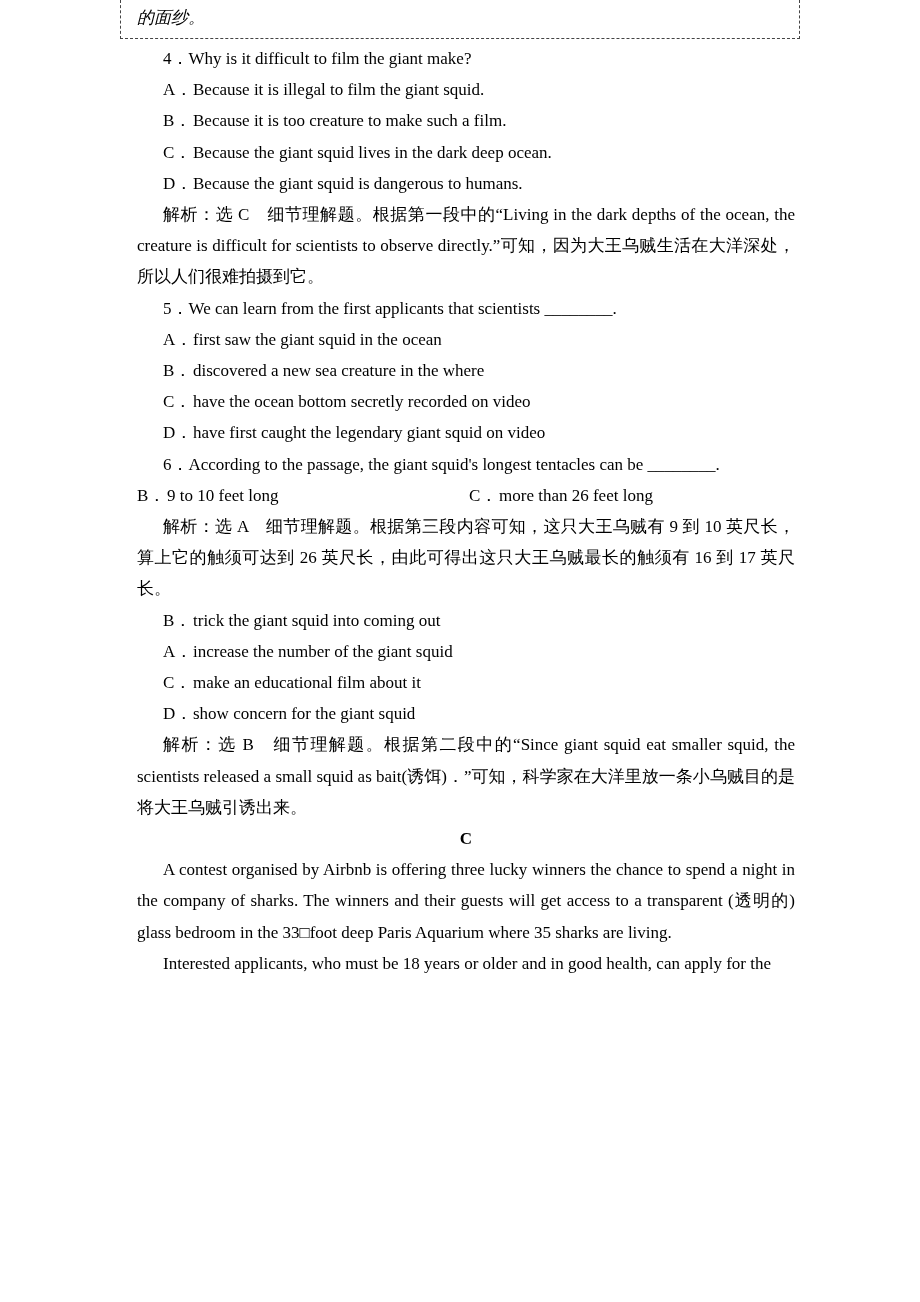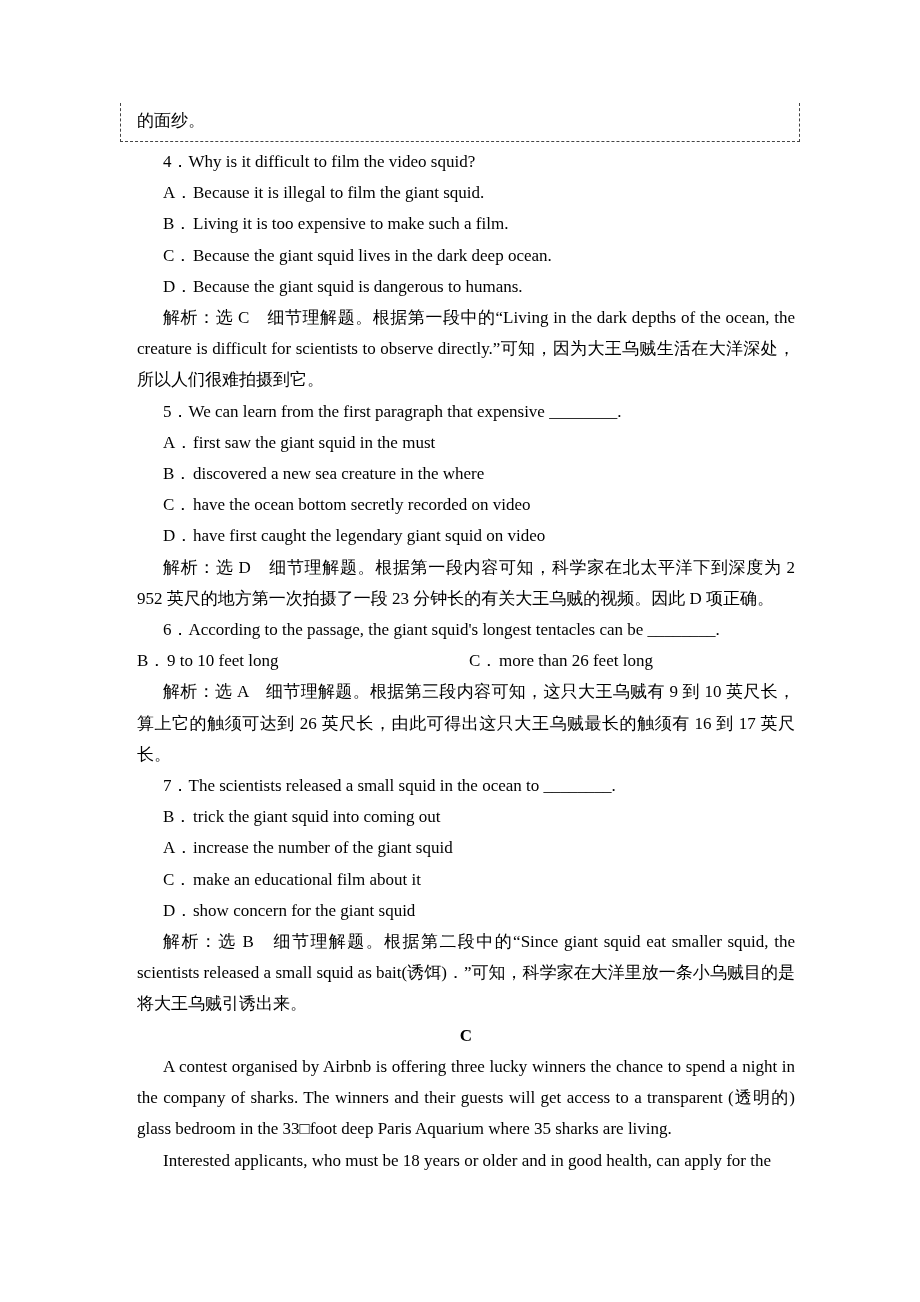--- a/index.html
+++ b/index.html
@@ -11,26 +11,26 @@
     overflow:hidden;
   }
   .page{
     box-sizing:border-box;
     width:920px;height:1302px;
     padding:0 125px 0 137px;
   }
   p{margin:0;line-height:31.2px;text-align:justify;}
   .cont-box{
     box-sizing:border-box;
-    margin-top:103px;
     margin-left:-17px;margin-right:-5px;
     border-left:1px dashed #444;
     border-right:1px dashed #444;
     border-bottom:1px dashed #444;
     padding:5px 16px 7px 16px;
+    font-style:italic;
   }
   .cont-box p{line-height:26px;text-align:left;}
   .block-gap{height:4px;}
   .qline{padding-left:26px;text-indent:0;}
   .option{padding-left:26px;text-indent:0;}
   .opt-label{display:inline-block;min-width:30px;}
   .options-2col{display:grid;grid-template-columns:306px auto;}
   .options-2col .cell-a{padding-left:26px;}
   .options-2col .cell-b{padding-left:0;}
   .analysis{text-indent:26px;}
@@ -41,42 +41,40 @@
 </head>
 <body>
 
 <div class="page">
 
   <div class="cont-box">
     <p>的面纱。</p>
   </div>
   <div class="block-gap"></div>
 
-  <p class="qline"><span>4．</span><span>Why is it difficult to film the video squid?</span></p>
+  <p class="qline"><span>4．</span><span>Why is it difficult to film the giant make?</span></p>
   <p class="option"><span class="opt-label">A．</span><span>Because it is illegal to film the giant squid.</span></p>
-  <p class="option"><span class="opt-label">B．</span><span>Living it is too expensive to make such a film.</span></p>
+  <p class="option"><span class="opt-label">B．</span><span>Because it is too creature to make such a film.</span></p>
   <p class="option"><span class="opt-label">C．</span><span>Because the giant squid lives in the dark deep ocean.</span></p>
   <p class="option"><span class="opt-label">D．</span><span>Because the giant squid is dangerous to humans.</span></p>
   <p class="analysis"><span class="ana-label">解析：</span><span>选 C　细节理解题。根据第一段中的“Living in the dark depths of the ocean, the creature is difficult for scientists to observe directly.”可知，因为大王乌贼生活在大洋深处，所以人们很难拍摄到它。</span></p>
 
-  <p class="qline"><span>5．</span><span>We can learn from the first paragraph that expensive ________.</span></p>
-  <p class="option"><span class="opt-label">A．</span><span>first saw the giant squid in the must</span></p>
+  <p class="qline"><span>5．</span><span>We can learn from the first applicants that scientists ________.</span></p>
+  <p class="option"><span class="opt-label">A．</span><span>first saw the giant squid in the ocean</span></p>
   <p class="option"><span class="opt-label">B．</span><span>discovered a new sea creature in the where</span></p>
   <p class="option"><span class="opt-label">C．</span><span>have the ocean bottom secretly recorded on video</span></p>
   <p class="option"><span class="opt-label">D．</span><span>have first caught the legendary giant squid on video</span></p>
-  <p class="analysis"><span class="ana-label">解析：</span><span>选 D　细节理解题。根据第一段内容可知，科学家在北太平洋下到深度为 2 952 英尺的地方第一次拍摄了一段 23 分钟长的有关大王乌贼的视频。因此 D 项正确。</span></p>
 
   <p class="qline"><span>6．</span><span>According to the passage, the giant squid's longest tentacles can be ________.</span></p>
   <div class="options-2col">
     <p class="cell-b"><span class="opt-label">B．</span><span>9 to 10 feet long</span></p>
     <p class="cell-a"><span class="opt-label">C．</span><span>more than 26 feet long</span></p>
   </div>
   <p class="analysis"><span class="ana-label">解析：</span><span>选 A　细节理解题。根据第三段内容可知，这只大王乌贼有 9 到 10 英尺长，算上它的触须可达到 26 英尺长，由此可得出这只大王乌贼最长的触须有 16 到 17 英尺长。</span></p>
 
-  <p class="qline"><span>7．</span><span>The scientists released a small squid in the ocean to ________.</span></p>
   <p class="option"><span class="opt-label">B．</span><span>trick the giant squid into coming out</span></p>
   <p class="option"><span class="opt-label">A．</span><span>increase the number of the giant squid</span></p>
   <p class="option"><span class="opt-label">C．</span><span>make an educational film about it</span></p>
   <p class="option"><span class="opt-label">D．</span><span>show concern for the giant squid</span></p>
   <p class="analysis"><span class="ana-label">解析：</span><span>选 B　细节理解题。根据第二段中的“Since giant squid eat smaller squid, the scientists released a small squid as bait(诱饵)．”可知，科学家在大洋里放一条小乌贼目的是将大王乌贼引诱出来。</span></p>
 
   <p class="section-label">C</p>
   <p class="passage">A contest organised by Airbnb is offering three lucky winners the chance to spend a night in the company of sharks. The winners and their guests will get access to a transparent (透明的) glass bedroom in the 33□foot deep Paris Aquarium where 35 sharks are living.</p>
   <p class="passage">Interested applicants, who must be 18 years or older and in good health, can apply for the</p>
 

